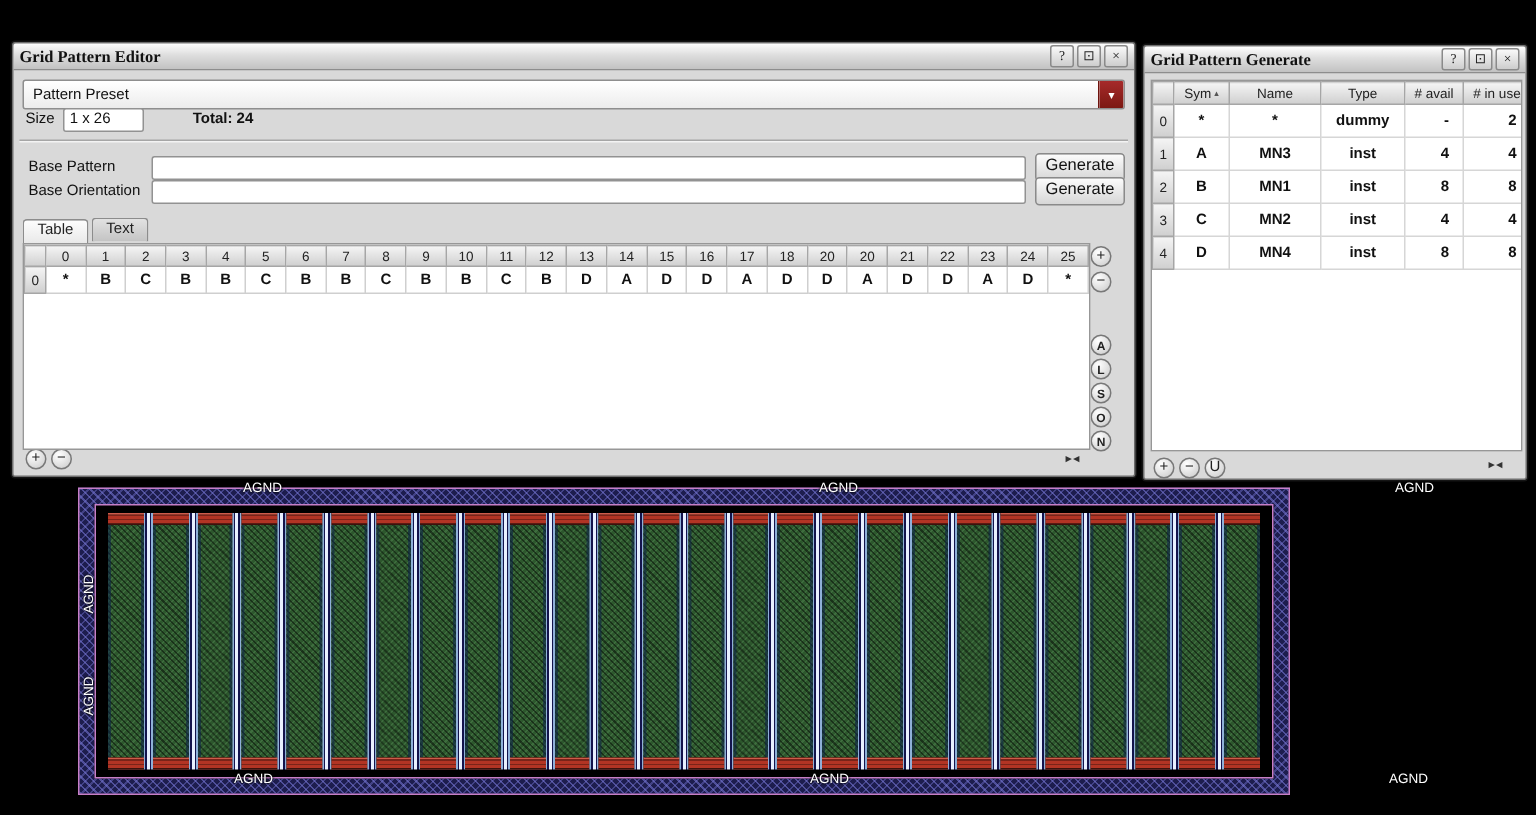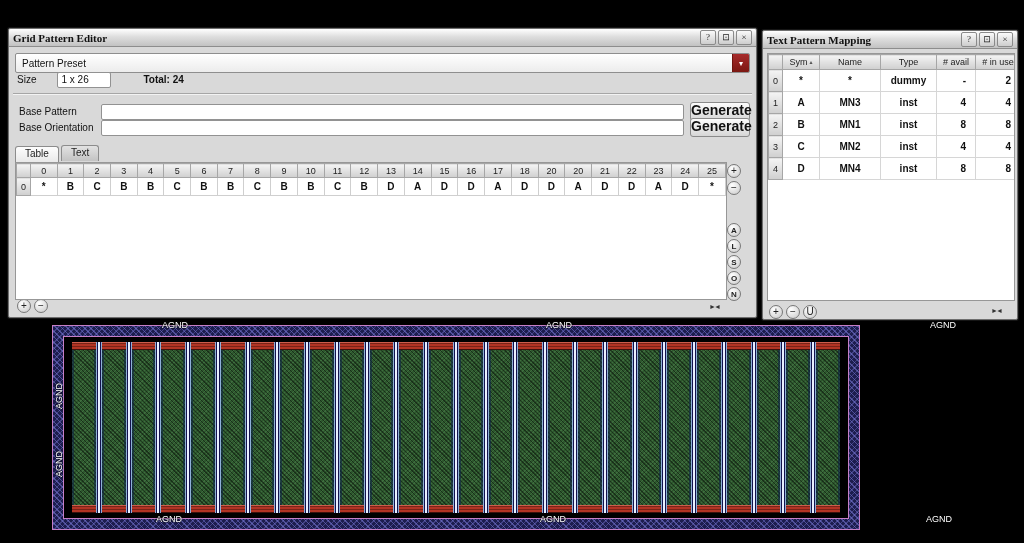--- a/index.html
+++ b/index.html
@@ -22,22 +22,22 @@
   .combo{position:absolute;left:6px;top:24px;right:6px;height:18px;display:flex;align-items:center;
          border:1px solid #8e8e8e;border-radius:2px;background:linear-gradient(#ffffff,#ececec);
          font-size:10px;color:#111;padding-left:6px;}
   .comboarrow{margin-left:auto;width:16px;height:100%;display:flex;align-items:center;justify-content:center;
          background:linear-gradient(var(--accent,#a62a2a),#7c1812);color:#fff;font-size:8px;
          border-left:1px solid #6e130d;border-radius:0 1px 1px 0;}
   .frow{position:absolute;display:flex;align-items:center;font-size:10px;color:#111;height:17px;}
   .field{border:1px solid #929292;border-radius:2px;background:#fff;height:14px;
          font:10px "Liberation Sans",sans-serif;padding:0 3px;color:#111;}
   .pbtn{width:58px;height:17px;border:1px solid #8a8a8a;border-radius:3px;
-        background:linear-gradient(#fcfcfc,#d6d6d6);font-size:14px;line-height:15px;
-        text-align:left;color:#111;font-weight:bold;}
+        background:linear-gradient(#fcfcfc,#d6d6d6);font-size:11px;line-height:15px;
+        text-align:center;color:#111;}
   .divider{position:absolute;left:4px;right:4px;top:64px;height:0;
            border-top:1px solid #a6a6a6;border-bottom:1px solid #f3f3f3;}
   .tabsrow{position:absolute;left:6px;top:116px;height:17px;display:flex;gap:2px;}
   .tab{padding:1px 9px 0;border:1px solid #8c8c8c;border-bottom:none;border-radius:3px 3px 0 0;
        background:linear-gradient(#e2e2e2,#c3c3c3);font-size:10px;color:#222;height:16px;box-sizing:border-box;}
   .tab.active{background:linear-gradient(#fdfdfd,#e9e9e9);position:relative;top:1px;z-index:3;}
 
   .sheet{position:absolute;background:#fff;border:1px solid #979797;overflow:hidden;z-index:2;}
   table{border-collapse:collapse;table-layout:fixed;}
   th,td{padding:0;overflow:hidden;white-space:nowrap;}
@@ -103,21 +103,21 @@
       <span class="tbtn">×</span>
     </span>
   </div>
 
   <div class="combo">
     <span>Pattern Preset</span>
     <span class="comboarrow">▾</span>
   </div>
 
   <div class="frow" style="left:8px;top:42px;">
-    <span style="margin-right:21px;">Size</span>
+    <span style="margin-right:6px;">Size</span>
     <input class="field" style="width: 46px;" value="1 x 26">
     <span style="margin-left:32px;font-weight:bold;">Total: 24</span>
   </div>
 
   <div class="divider"></div>
 
   <div class="frow" style="left:10px;top:74px;right:6px;">
     <span style="width:82px;">Base Pattern</span>
     <input class="field" style="flex: 1 1 0%; margin-right: 6px;">
     <span class="pbtn">Generate</span>
@@ -216,21 +216,21 @@
 
   <div class="blbtns">
     <div class="roundbtn">+</div>
     <div class="roundbtn">−</div>
   </div>
   <span class="fiticon" style="left:700px;top:274px;">►◄</span>
 </div>
 
 <div class="window" style="left:762px;top:30px;width:254px;height:288px;">
   <div class="titlebar">
-    <span class="ttitle">Text Pattern Mapping</span>
+    <span class="ttitle">Grid Pattern Generate</span>
     <span class="tbtns">
       <span class="tbtn">?</span>
       <span class="tbtn">⊡</span>
       <span class="tbtn">×</span>
     </span>
   </div>
 
   <div class="sheet" style="left:4px;top:22px;width:246px;height:246px;">
     <table id="mapt">
       <thead>

